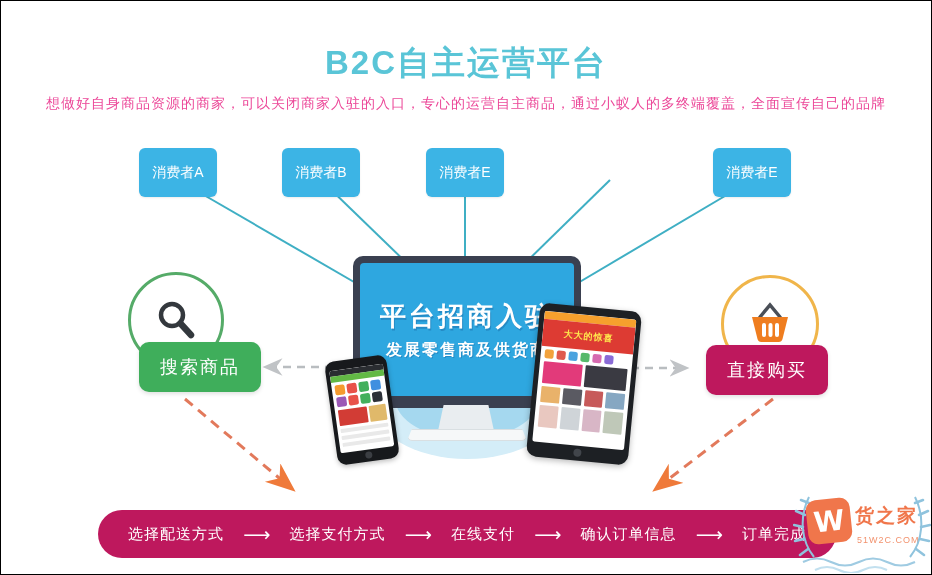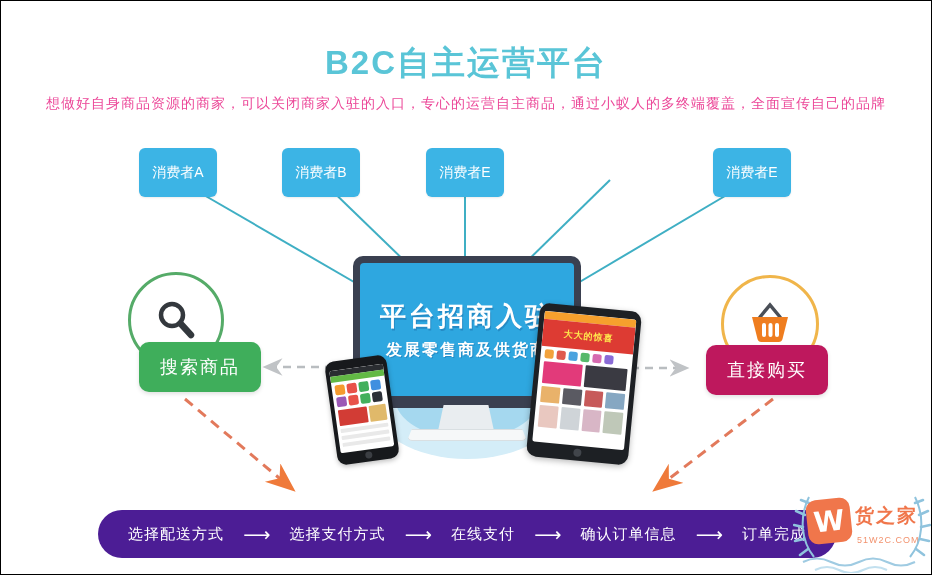--- a/index.html
+++ b/index.html
@@ -105,21 +105,21 @@
   }
   .search-btn{left:118px;top:341px;width:122px;background:#3fae5b;margin-left:20px;}
   .buy-circle{
     position:absolute;left:720px;top:274px;width:92px;height:92px;border-radius:50%;
     background:#fff;border:3px solid #f0b54a;z-index:3;display:flex;align-items:center;justify-content:center;
   }
   .buy-btn{left:705px;top:344px;width:122px;background:#be185d;}
 
   
   .process-bar{
-    position:absolute;left:97px;top:509px;width:738px;height:48px;background:#4c1d95;
+    position:absolute;left:97px;top:509px;width:738px;height:48px;background:#be185d;
     border-radius:24px;z-index:2;display:flex;align-items:center;justify-content:space-between;
     padding:0 30px;box-sizing:border-box;
   }
   .step{color:#fff;font-size:15px;letter-spacing:1px;white-space:nowrap;}
   .step-arrow{color:#fff;font-size:19px;line-height:1;}
 
   
   .watermark{position:absolute;left:796px;top:490px;width:136px;height:84px;z-index:6;}
   .wm-badge{
     position:absolute;left:10px;top:8px;width:44px;height:44px;background:#f0764b;

